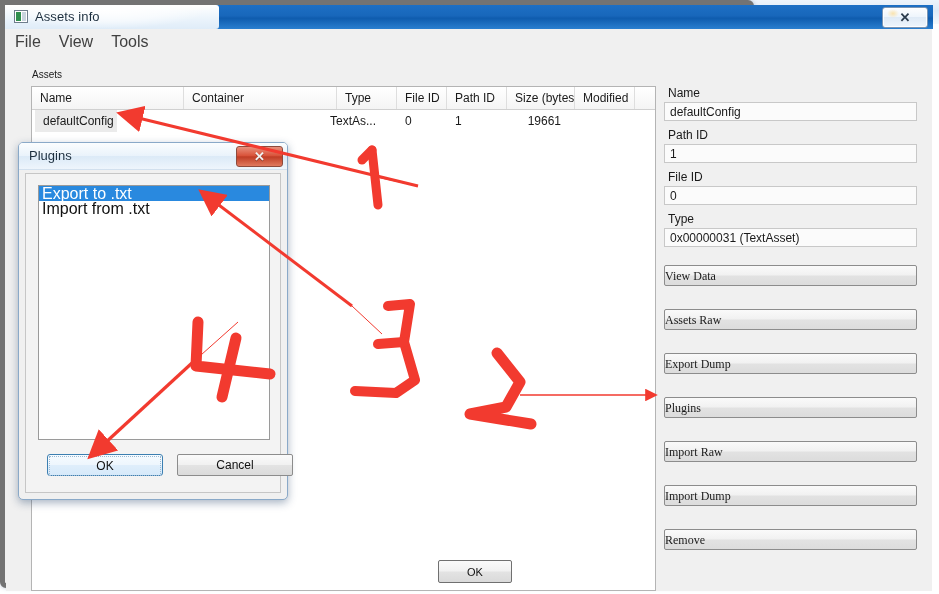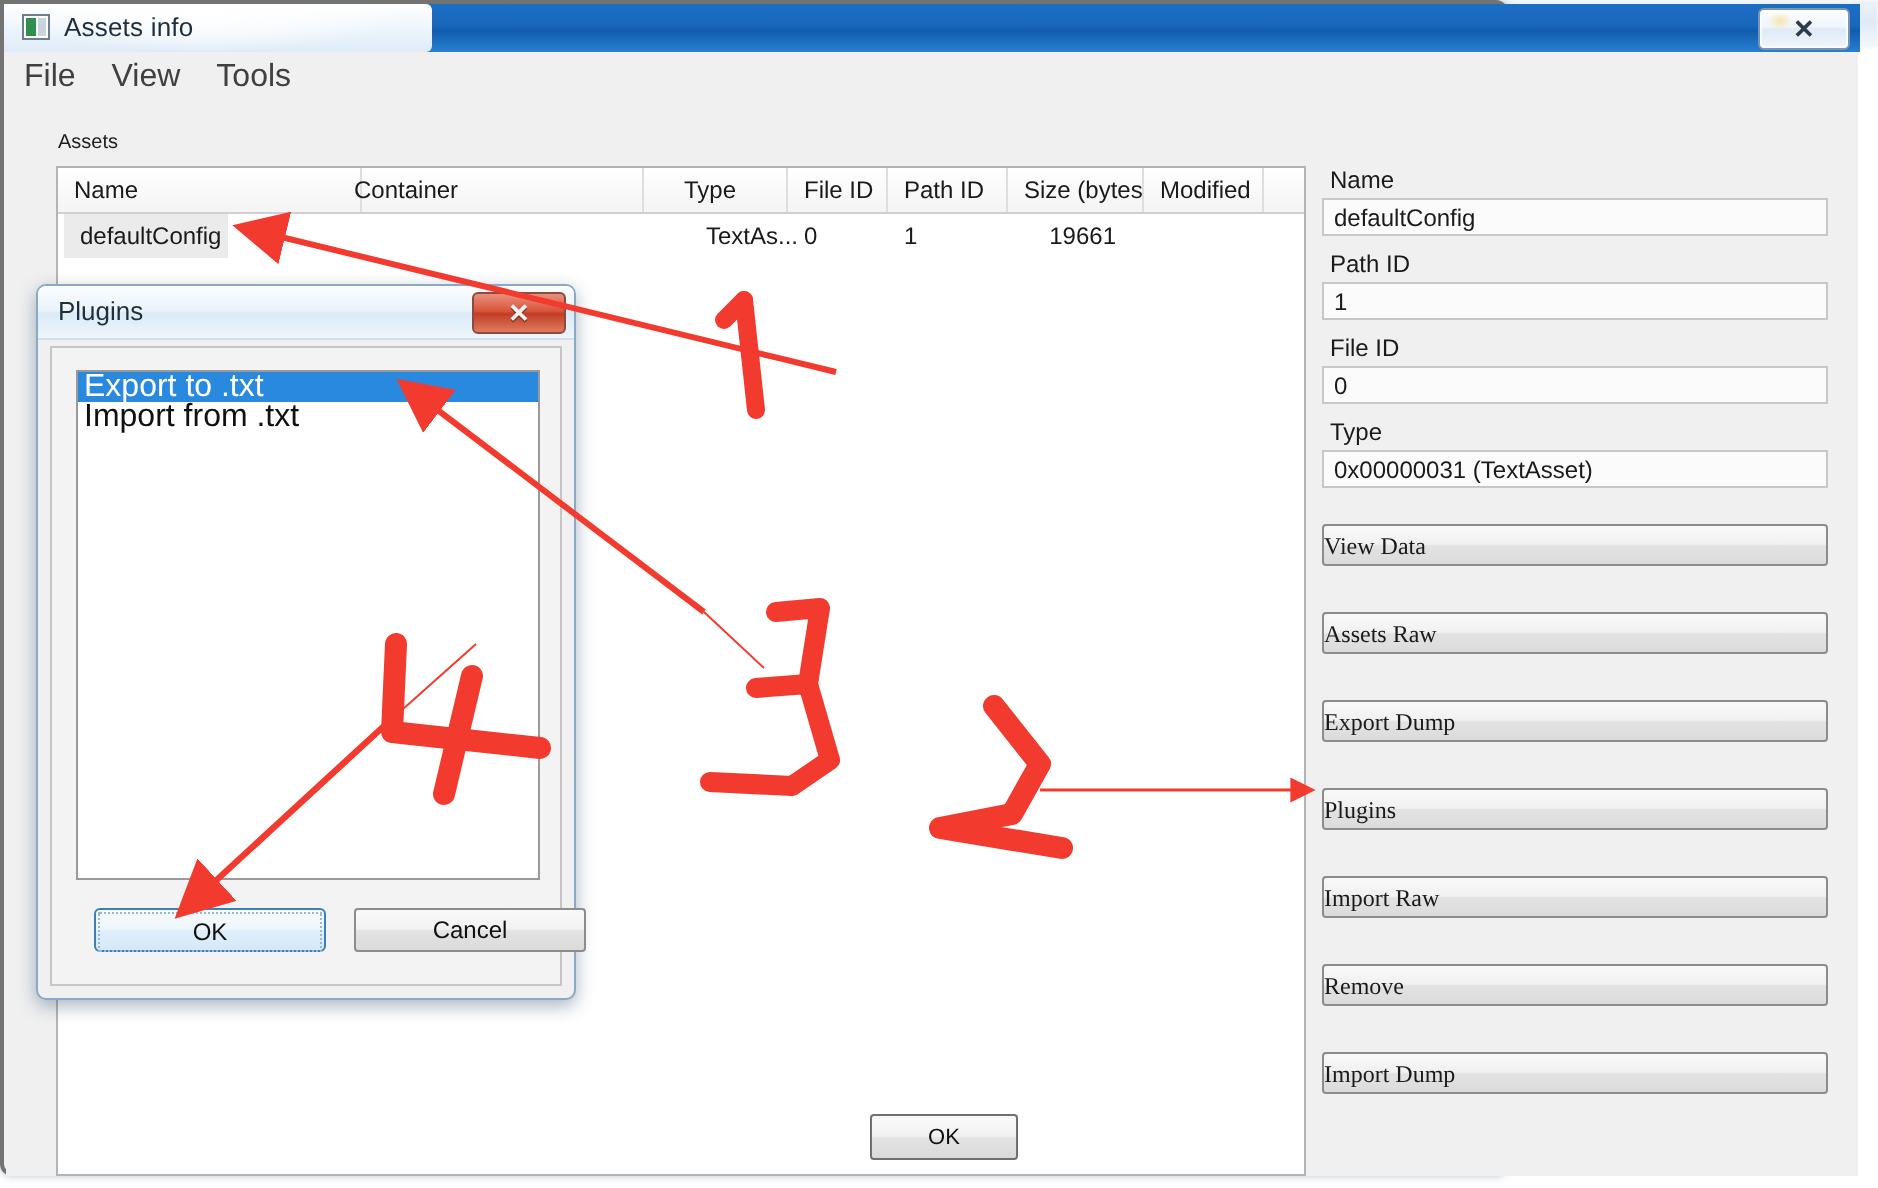--- a/index.html
+++ b/index.html
@@ -20,21 +20,21 @@
       radial-gradient(ellipse 24px 5px at 880px 8px, rgba(110,120,130,.28), rgba(110,120,130,0) 75%),
       radial-gradient(ellipse 16px 5px at 560px 8px, rgba(90,100,115,.35), rgba(90,100,115,0) 75%),
       radial-gradient(ellipse 10px 5px at 615px 8px, rgba(120,160,210,.45), rgba(120,160,210,0) 75%),
       radial-gradient(ellipse 8px 5px at 520px 9px, rgba(150,180,215,.40), rgba(150,180,215,0) 75%),
       linear-gradient(to bottom,#eef4fb 0%,#dfeaf6 45%,#f4f8fc 100%);
     filter:blur(0.6px);
   }
   
   #window{
     position:absolute;left:0;top:0;width:754px;height:588px;
-    border:2px solid #737373;
+    border:5px solid #737373;
     border-radius:0 6px 6px 6px;
     background:#f0f0f0;
     box-sizing:border-box;
     box-shadow:0 0 4px rgba(60,90,130,.35);
   }
   #titlebar{
     position:absolute;left:0;top:0;width:928px;height:24px;
     background:linear-gradient(to bottom,#1d6fc4 0%,#1867bb 45%,#0f5cae 55%,#2a7fd0 100%);
     overflow:hidden;
   }
@@ -213,33 +213,33 @@
     <div class="menu-item">Tools</div>
   </div>
 
   <div id="client">
 
     <div id="assets-label">Assets</div>
 
     <div id="assets-table">
       <div id="thead">
         <div class="th" style="left:0;width:152px;">Name</div>
-        <div class="th" style="left:140px;width:153px;">Container</div>
+        <div class="th" style="left:152px;width:153px;">Container</div>
         <div class="th" style="left:305px;width:60px;">Type</div>
         <div class="th" style="left:365px;width:50px;">File ID</div>
         <div class="th" style="left:415px;width:60px;">Path ID</div>
         <div class="th" style="left:475px;width:68px;">Size (bytes)</div>
         <div class="th" style="left:543px;width:60px;">Modified</div>
         <div class="th" style="left:603px;width:20px;border-right:none;"></div>
       </div>
 
       <div class="trow" style="top:23px;">
         <div class="td sel" style="left:3px;width:82px;">defaultConfig</div>
         <div class="td" style="left:152px;width:150px;"></div>
-        <div class="td" style="left:316px;width:60px;">TextAs...</div>
+        <div class="td" style="left:290px;width:60px;">TextAs...</div>
         <div class="td" style="left:365px;width:50px;">0</div>
         <div class="td" style="left:415px;width:60px;">1</div>
         <div class="td" style="left:475px;width:62px;text-align:right;padding-right:8px;">19661</div>
         <div class="td" style="left:543px;width:60px;"></div>
       </div>
     </div>
 
     <div id="right">
       <div class="fld-label">Name</div>
       <div class="fld">defaultConfig</div>
@@ -251,22 +251,22 @@
       <div class="fld">0</div>
 
       <div class="fld-label">Type</div>
       <div class="fld" style="margin-bottom:18px;">0x00000031 (TextAsset)</div>
 
       <div class="rbtn">View Data</div>
       <div class="rbtn">Assets Raw</div>
       <div class="rbtn">Export Dump</div>
       <div class="rbtn">Plugins</div>
       <div class="rbtn">Import Raw</div>
+      <div class="rbtn">Import Dump</div>
       <div class="rbtn">Remove</div>
-      <div class="rbtn">Import Dump</div>
     </div>
 
     <div id="main-ok">OK</div>
 
   </div>
 </div>
 
 <div id="dlg">
   <div id="dlg-title">
     <div id="dlg-title-text">Plugins</div>

